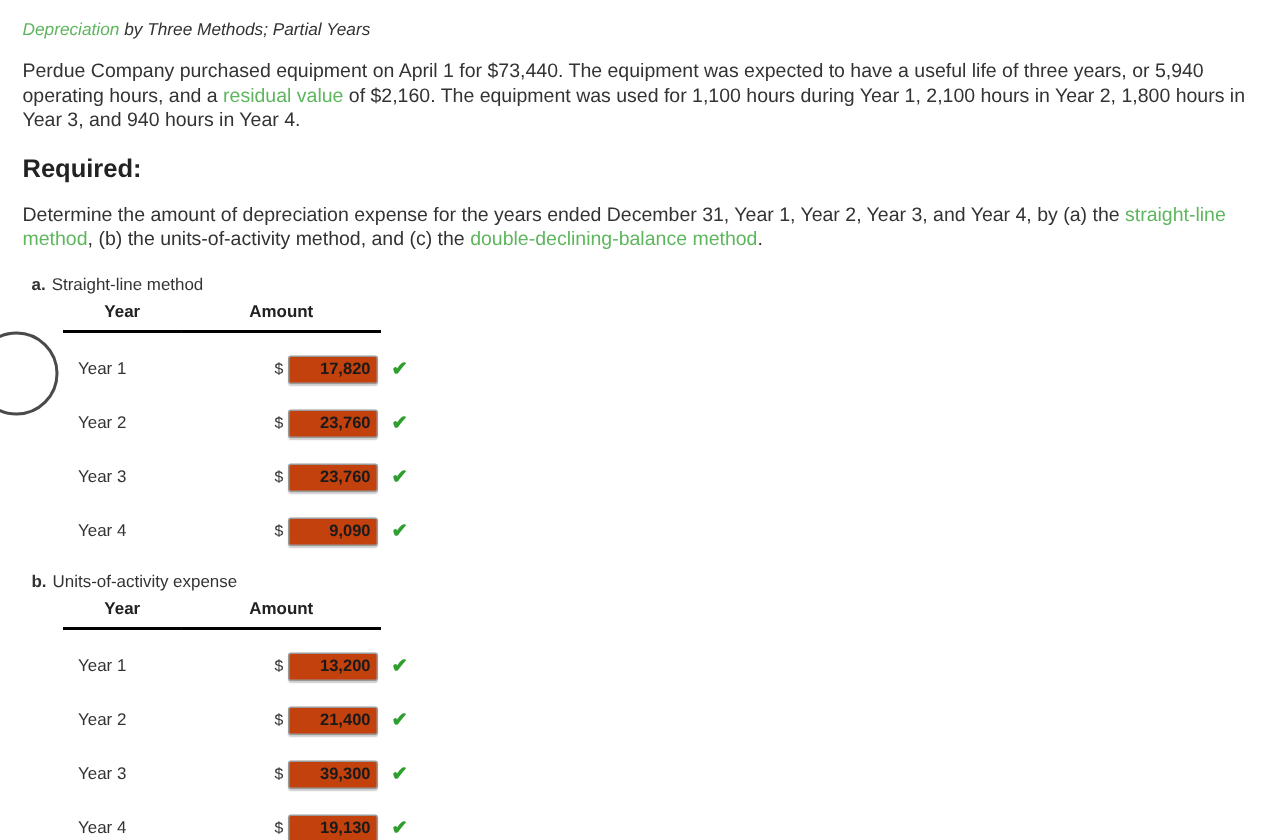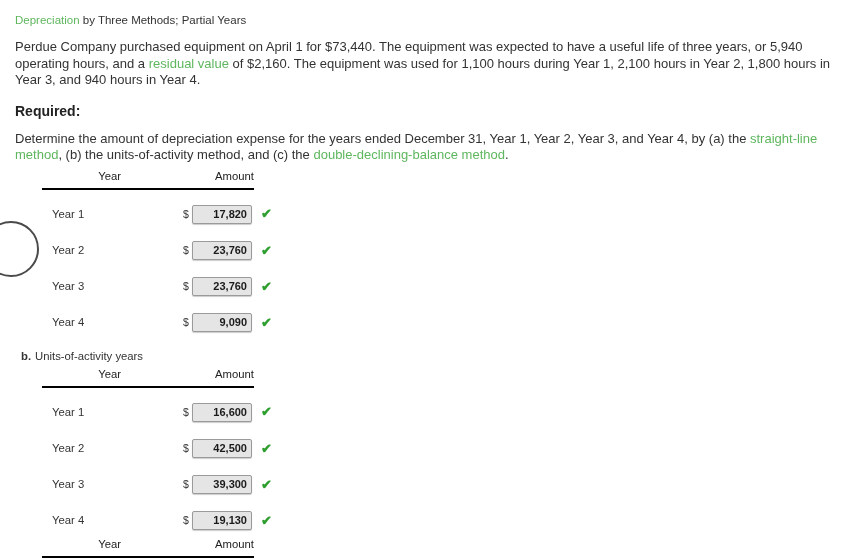--- a/index.html
+++ b/index.html
@@ -35,38 +35,39 @@
     border: 2px solid #4a4a4a;
     border-radius: 50%;
     background: transparent;
   }
 
   .title {
     font-size: 11.5px;
     line-height: 14px;
     color: #333333;
     margin: 3px 0 0 0;
+    font-style: italic;
   }
   .lnk {
     color: #5eb65e;
   }
 
   .para {
     font-size: 13px;
     line-height: 16.5px;
     color: #333333;
     margin: 12px 0 0 0;
     max-width: 838px;
   }
   .para-note {
     margin-top: 13px;
   }
 
   .required {
-    font-size: 14px;
+    font-size: 17px;
     font-weight: bold;
     color: #222222;
     margin: 14px 0 0 0;
   }
 
   .section-label {
     font-size: 11.3px;
     color: #333333;
     margin: 16px 0 0 6px;
   }
@@ -79,24 +80,24 @@
     border-collapse: collapse;
     margin: 6px 0 0 27px;
     table-layout: fixed;
   }
   table.amt col.c-year   { width: 79px; }
   table.amt col.c-amount { width: 133px; }
   table.amt col.c-mark   { width: 26px; }
 
   table.amt th {
     font-size: 11.3px;
-    font-weight: normal;
+    font-weight: bold;
     color: #222222;
     padding: 0 0 6px 0;
-    text-align: right;
+    text-align: center;
     border-bottom: 2px solid #000000;
     white-space: nowrap;
   }
   table.amt th.h-mark {
     border-bottom: none;
   }
 
   table.amt td {
     font-size: 11.3px;
     color: #333333;
@@ -126,21 +127,21 @@
     line-height: 1;
     width: 8px;
     text-align: left;
   }
   .cell-input {
     width: 52px;
     height: 15px;
     line-height: 15px;
     border: 1px solid #9a9a9a;
     border-radius: 2px;
-    background: #e5e5e5;
+    background: #c2410c;
     box-shadow: 0 1px 1px rgba(0,0,0,0.20);
     font-family: "Liberation Sans", sans-serif;
     font-size: 11px;
     font-weight: bold;
     color: #1a1a1a;
     text-align: right;
     padding: 1px 4px 1px 2px;
     box-sizing: content-box;
     display: inline-block;
     white-space: nowrap;
@@ -169,20 +170,21 @@
 
   <div class="title"><span class="lnk">Depreciation</span><span> by Three Methods; Partial Years</span></div>
 
   <div class="para"><span>Perdue Company purchased equipment on April 1 for $73,440. The equipment was expected to have a useful life of three years, or 5,940 operating hours, and a </span><span class="lnk">residual value</span><span> of $2,160. The equipment was used for 1,100 hours during Year 1, 2,100 hours in Year 2, 1,800 hours in Year 3, and 940 hours in Year 4.</span></div>
 
   <div class="required">Required:</div>
 
   <div class="para"><span>Determine the amount of depreciation expense for the years ended December 31, Year 1, Year 2, Year 3, and Year 4, by (a) the </span><span class="lnk">straight-line method</span><span>, (b) the units-of-activity method, and (c) the </span><span class="lnk">double-declining-balance method</span><span>.</span></div>
 
 
+  <div class="section-label"><span class="ltr">a.</span><span>Straight-line method</span></div>
   <table class="amt">
     <colgroup>
         <col class="c-year">
         <col class="c-amount">
         <col class="c-mark">
       </colgroup>
     <thead>
       <tr>
         <th>Year</th>
         <th>Amount</th>
@@ -226,51 +228,51 @@
           <span class="amount-wrap">
             <span class="dollar">$</span>
             <span class="cell-input">9,090</span>
           </span>
         </td>
         <td class="mark-cell"><span class="mark correct">✔</span></td>
       </tr>
     </tbody>
   </table>
 
-  <div class="section-label"><span class="ltr">b.</span><span>Units-of-activity years</span></div>
+  <div class="section-label"><span class="ltr">b.</span><span>Units-of-activity expense</span></div>
   <table class="amt">
     <colgroup>
         <col class="c-year">
         <col class="c-amount">
         <col class="c-mark">
       </colgroup>
     <thead>
       <tr>
         <th>Year</th>
         <th>Amount</th>
         <th class="h-mark"></th>
       </tr>
     </thead>
     <tbody>
       <tr class="row">
         <td class="year-cell">Year 1</td>
         <td class="amount-cell">
           <span class="amount-wrap">
             <span class="dollar">$</span>
-            <span class="cell-input">16,600</span>
+            <span class="cell-input">13,200</span>
           </span>
         </td>
         <td class="mark-cell"><span class="mark correct">✔</span></td>
       </tr>
       <tr class="row">
         <td class="year-cell">Year 2</td>
         <td class="amount-cell">
           <span class="amount-wrap">
             <span class="dollar">$</span>
-            <span class="cell-input">42,500</span>
+            <span class="cell-input">21,400</span>
           </span>
         </td>
         <td class="mark-cell"><span class="mark correct">✔</span></td>
       </tr>
       <tr class="row">
         <td class="year-cell">Year 3</td>
         <td class="amount-cell">
           <span class="amount-wrap">
             <span class="dollar">$</span>
             <span class="cell-input">39,300</span>

